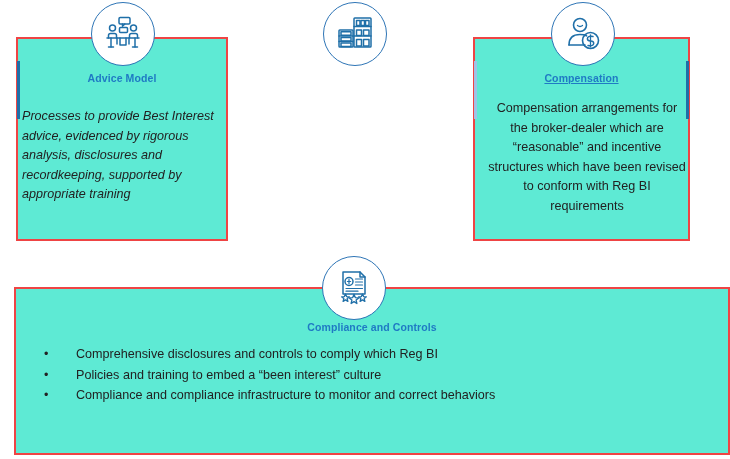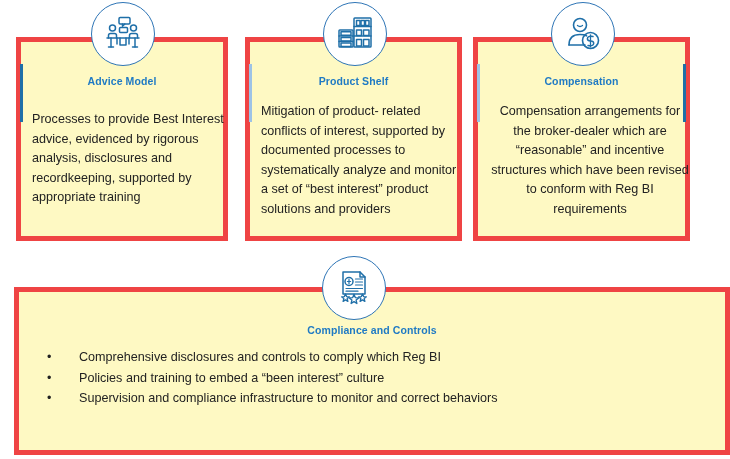--- a/index.html
+++ b/index.html
@@ -16,22 +16,22 @@
   }
   .stage {
     position: absolute;
     inset: 0;
   }
 
   
   .card {
     position: absolute;
     box-sizing: border-box;
-    border: 5px solid #ef4444;
-    background: #fef9c3;
+    border: 2px solid #ef4444;
+    background: #5eead4;
   }
   .card-title {
     position: absolute;
     left: 0;
     right: 0;
     text-align: center;
     color: #1F7AC4;
     font-weight: bold;
     font-size: 10.5px;
     letter-spacing: 0.1px;
@@ -92,21 +92,21 @@
   }
 </style>
 </head>
 <body>
 
 <div class="stage">
 
   <div class="card" style="left:16px; top:37px; width:212px; height:204px;">
     <div class="accent dark" style="left:-1px; top:22px; height:58px;"></div>
     <div class="card-title" style="top:33px;">Advice Model</div>
-    <div class="card-body" style="left:11px; top:68px; width:194px;">Processes to provide Best Interest advice, evidenced by rigorous analysis, disclosures and recordkeeping, supported by appropriate training</div>
+    <div class="card-body" style="left:4px; top:68px; width:194px;font-style:italic;">Processes to provide Best Interest advice, evidenced by rigorous analysis, disclosures and recordkeeping, supported by appropriate training</div>
   </div>
   <div class="icon-badge" style="left:91px; top:2px;">
     <svg width="40" height="40" viewBox="0 0 40 40" fill="none" stroke="#1F6FA8" stroke-width="1.5" stroke-linecap="round" stroke-linejoin="round">
 
       <rect x="16" y="3.5" width="11" height="6.5" rx="1.2"></rect>
       <path d="M19.5 10 L19.5 12.3 L21.8 10"></path>
       <rect x="16.5" y="13.5" width="8" height="5" rx="1"></rect>
 
       <circle cx="9.5" cy="14" r="3"></circle>
       <circle cx="30.5" cy="14" r="3"></circle>
@@ -118,25 +118,20 @@
       <path d="M8 24 L8 33"></path>
       <path d="M32 24 L32 33"></path>
       <path d="M14 24 L14 30"></path>
       <path d="M26 24 L26 30"></path>
       <path d="M5.5 33 L10.5 33"></path>
       <path d="M29.5 33 L34.5 33"></path>
       <path d="M17 24 L17 31 L23 31 L23 24"></path>
     </svg>
   </div>
 
-  <div class="card" style="left:245px; top:37px; width:217px; height:204px;">
-    <div class="accent light" style="left:-1px; top:22px; height:58px;"></div>
-    <div class="card-title" style="top:33px;">Product Shelf</div>
-    <div class="card-body" style="left:11px; top:60px; width:200px;">Mitigation of product- related conflicts of interest, supported by documented processes to systematically analyze and monitor a set of “best interest” product solutions and providers</div>
-  </div>
   <div class="icon-badge" style="left:323px; top:2px;">
     <svg width="40" height="40" viewBox="0 0 40 40" fill="none" stroke="#1F6FA8" stroke-width="1.5" stroke-linecap="round" stroke-linejoin="round">
 
       <rect x="19" y="4" width="17" height="29" rx="0.8"></rect>
       <path d="M19 12.5 L36 12.5"></path>
       <path d="M19 22 L36 22"></path>
 
       <rect x="21.5" y="6.5" width="3.5" height="5"></rect>
       <rect x="26" y="6.5" width="3.5" height="5"></rect>
       <rect x="30.5" y="6.5" width="3.5" height="5"></rect>
@@ -150,21 +145,21 @@
       <path d="M4 27.5 L18 27.5"></path>
       <rect x="6" y="17.8" width="10" height="3.4"></rect>
       <rect x="6" y="23.5" width="10" height="3.4"></rect>
       <rect x="6" y="29" width="10" height="3.4"></rect>
     </svg>
   </div>
 
   <div class="card" style="left:473px; top:37px; width:217px; height:204px;">
     <div class="accent light" style="left:-1px; top:22px; height:58px;"></div>
     <div class="accent dark" style="right:-1px; top:22px; height:58px;"></div>
-    <div class="card-title" style="top:33px;">Compensation</div>
+    <div class="card-title" style="top:33px;text-decoration:underline;">Compensation</div>
     <div class="card-body" style="left:13px; top:60px; width:198px;text-align:center;">Compensation arrangements for the broker-dealer which are “reasonable” and incentive structures which have been revised to conform with Reg BI requirements</div>
   </div>
   <div class="icon-badge" style="left:551px; top:2px;">
     <svg width="40" height="40" viewBox="0 0 40 40" fill="none" stroke="#1F6FA8" stroke-width="1.6" stroke-linecap="round" stroke-linejoin="round">
 
       <circle cx="17" cy="11" r="6.5"></circle>
       <path d="M14.5 11.5 Q17 13.5 19.5 11.5" stroke-width="1.3"></path>
 
       <path d="M6 31 Q6 20.5 17 20.5 Q21 20.5 23.5 21.8"></path>
       <path d="M6 31 L22 31"></path>
@@ -181,21 +176,21 @@
       <li>
         <span class="dot">•</span>
         <span>Comprehensive disclosures and controls to comply which Reg BI</span>
       </li>
       <li>
         <span class="dot">•</span>
         <span>Policies and training to embed a “been interest” culture</span>
       </li>
       <li>
         <span class="dot">•</span>
-        <span>Supervision and compliance infrastructure to monitor and correct behaviors</span>
+        <span>Compliance and compliance infrastructure to monitor and correct behaviors</span>
       </li>
     </ul>
   </div>
   <div class="icon-badge" style="left:322px; top:256px;">
     <svg width="40" height="40" viewBox="0 0 40 40" fill="none" stroke="#1F6FA8" stroke-width="1.5" stroke-linecap="round" stroke-linejoin="round">
 
       <path d="M9 4 L26 4 L31 9 L31 26 L9 26 Z"></path>
       <path d="M26 4 L26 9 L31 9"></path>
 
       <circle cx="15" cy="13.5" r="4"></circle>

